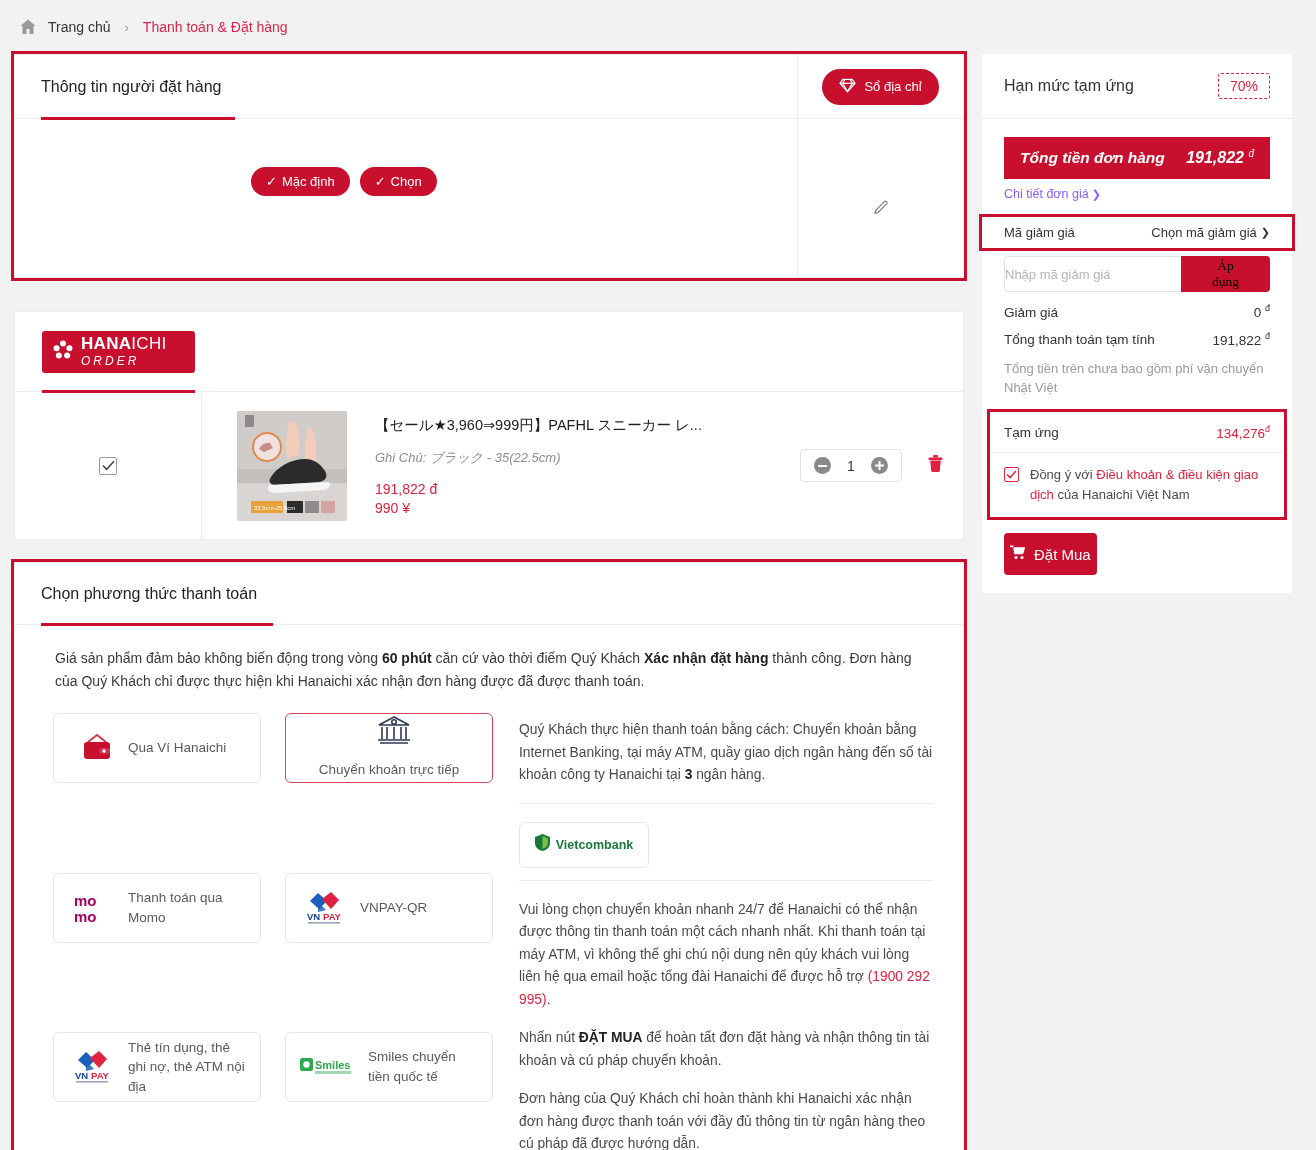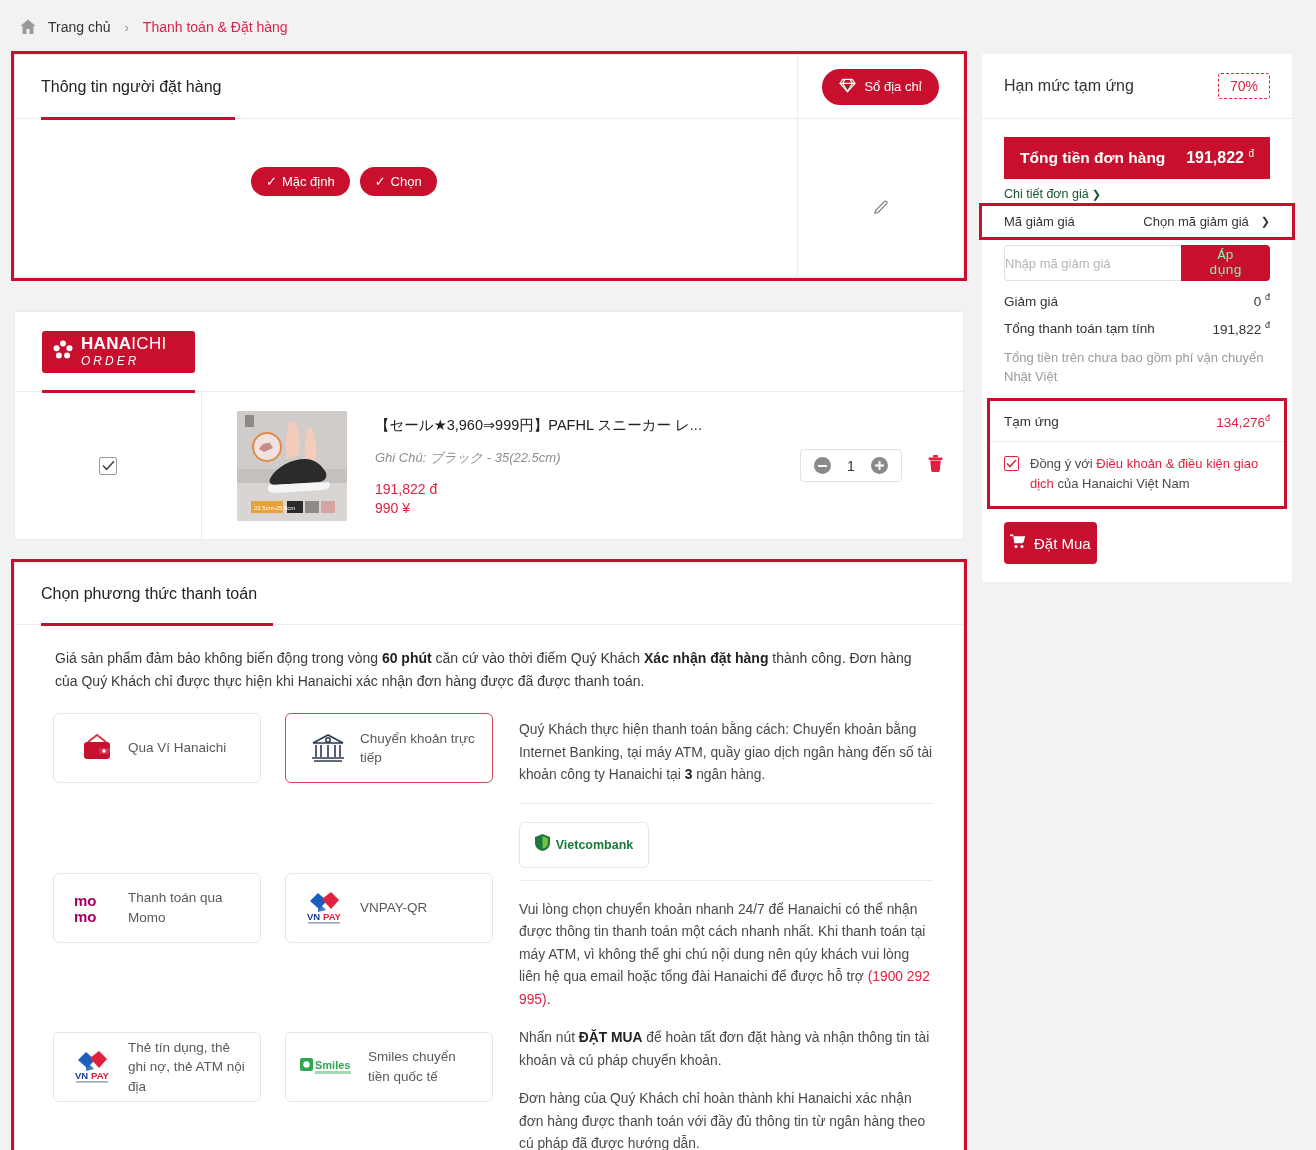--- a/index.html
+++ b/index.html
@@ -174,21 +174,21 @@
   }
   .pay-notice b { font-weight: bold; color: #222; }
   .pay-body { display: flex; padding: 0 30px 34px 38px; gap: 16px; }
   .methods { width: 440px; flex: none; display: flex; flex-wrap: wrap; gap: 20px 24px; }
   .method {
     width: 208px; height: 70px;
     border: 1px solid #e6e6e6; border-radius: 6px;
     display: flex; align-items: center; gap: 14px;
     padding: 0 14px; cursor: pointer; background: #fff;
   }
-  .method.selected { border: 1px solid #d4455e; }
+  .method.selected { border: 1px solid #d4455e; flex-direction: column; }
   .method-icon { width: 46px; flex: none; display: flex; align-items: center; justify-content: flex-end; }
   .method-label { font-size: 13.5px; color: #5a5a5a; line-height: 1.45; }
   .pay-desc { flex: 1; padding-left: 10px; padding-top: 6px; }
   .pay-desc p { font-size: 13.8px; line-height: 1.63; color: #4a4a4a; margin: 0 0 16px 0; }
   .pay-desc p b { font-weight: bold; color: #222; }
   .hotline { color: #e0213f; }
   .divider { border-top: 1px solid #ececec; margin: 12px 0 18px 0; }
   .bank-chip {
     width: 130px; height: 46px; border: 1px solid #e6e6e6; border-radius: 6px;
     display: flex; align-items: center; justify-content: center; gap: 6px;
@@ -206,43 +206,44 @@
   .limit-label { font-size: 16px; color: #333; }
   .limit-badge {
     border: 1px dashed #e0213f; color: #e0213f; font-size: 14px;
     padding: 4px 11px; border-radius: 3px;
   }
   .total-bar {
     background: #c8102e; color: #fff;
     height: 42px; margin: 18px 22px 0 22px;
     display: flex; align-items: center; justify-content: space-between;
     padding: 0 16px;
+    font-style: italic;
   }
   .total-label { font-size: 15.5px; font-weight: bold; }
   .total-val { font-size: 16px; font-weight: bold; }
   .total-val sup { font-size: 10px; font-weight: normal; }
   .detail-link {
-    padding: 8px 22px 5px 22px; font-size: 12.5px; color: #14532d; cursor: pointer;
+    padding: 8px 22px 16px 22px; font-size: 12.5px; color: #8b5cf6; cursor: pointer;
     display: flex; align-items: center; gap: 3px;
   }
   .coupon-row {
     display: flex; align-items: center; justify-content: space-between;
     margin: 0 14px; padding: 8px 8px; font-size: 13px; cursor: pointer;
   }
-  .coupon-pick { display: flex; align-items: center; gap: 12px; color: #333; }
+  .coupon-pick { display: flex; align-items: center; gap: 4px; color: #333; }
   .coupon-input-row { display: flex; margin: 8px 22px 0 22px; height: 36px; }
   .coupon-input {
     flex: 1; border: 1px solid #e2e2e2; border-right: none;
     border-radius: 4px 0 0 4px; padding: 0 0; font-size: 13px;
     font-family: inherit; color: #333; outline: none;
   }
   .coupon-input::placeholder { color: #b5b5b5; }
   .coupon-apply {
-    background: #c8102e; color: #86efac; border: none; border-radius: 0 4px 4px 0;
-    padding: 0 23px; font-size: 13.5px; cursor: pointer; font-family: Liberation Mono, monospace;
+    background: #c8102e; color: #000000; border: none; border-radius: 0 4px 4px 0;
+    padding: 0 23px; font-size: 13.5px; cursor: pointer; font-family: Liberation Serif, serif;
   }
   .sum-row {
     display: flex; align-items: baseline; justify-content: space-between;
     padding: 11px 22px 0 22px; font-size: 13.5px; color: #333;
   }
   .sum-row .v sup { font-size: 9px; }
   .sum-note {
     padding: 13px 22px 0 22px; font-size: 13px; line-height: 1.45; color: #9b9b9b;
   }
   .advance-box { margin: 14px 8px 0 8px; padding: 0 0 0 0; }

